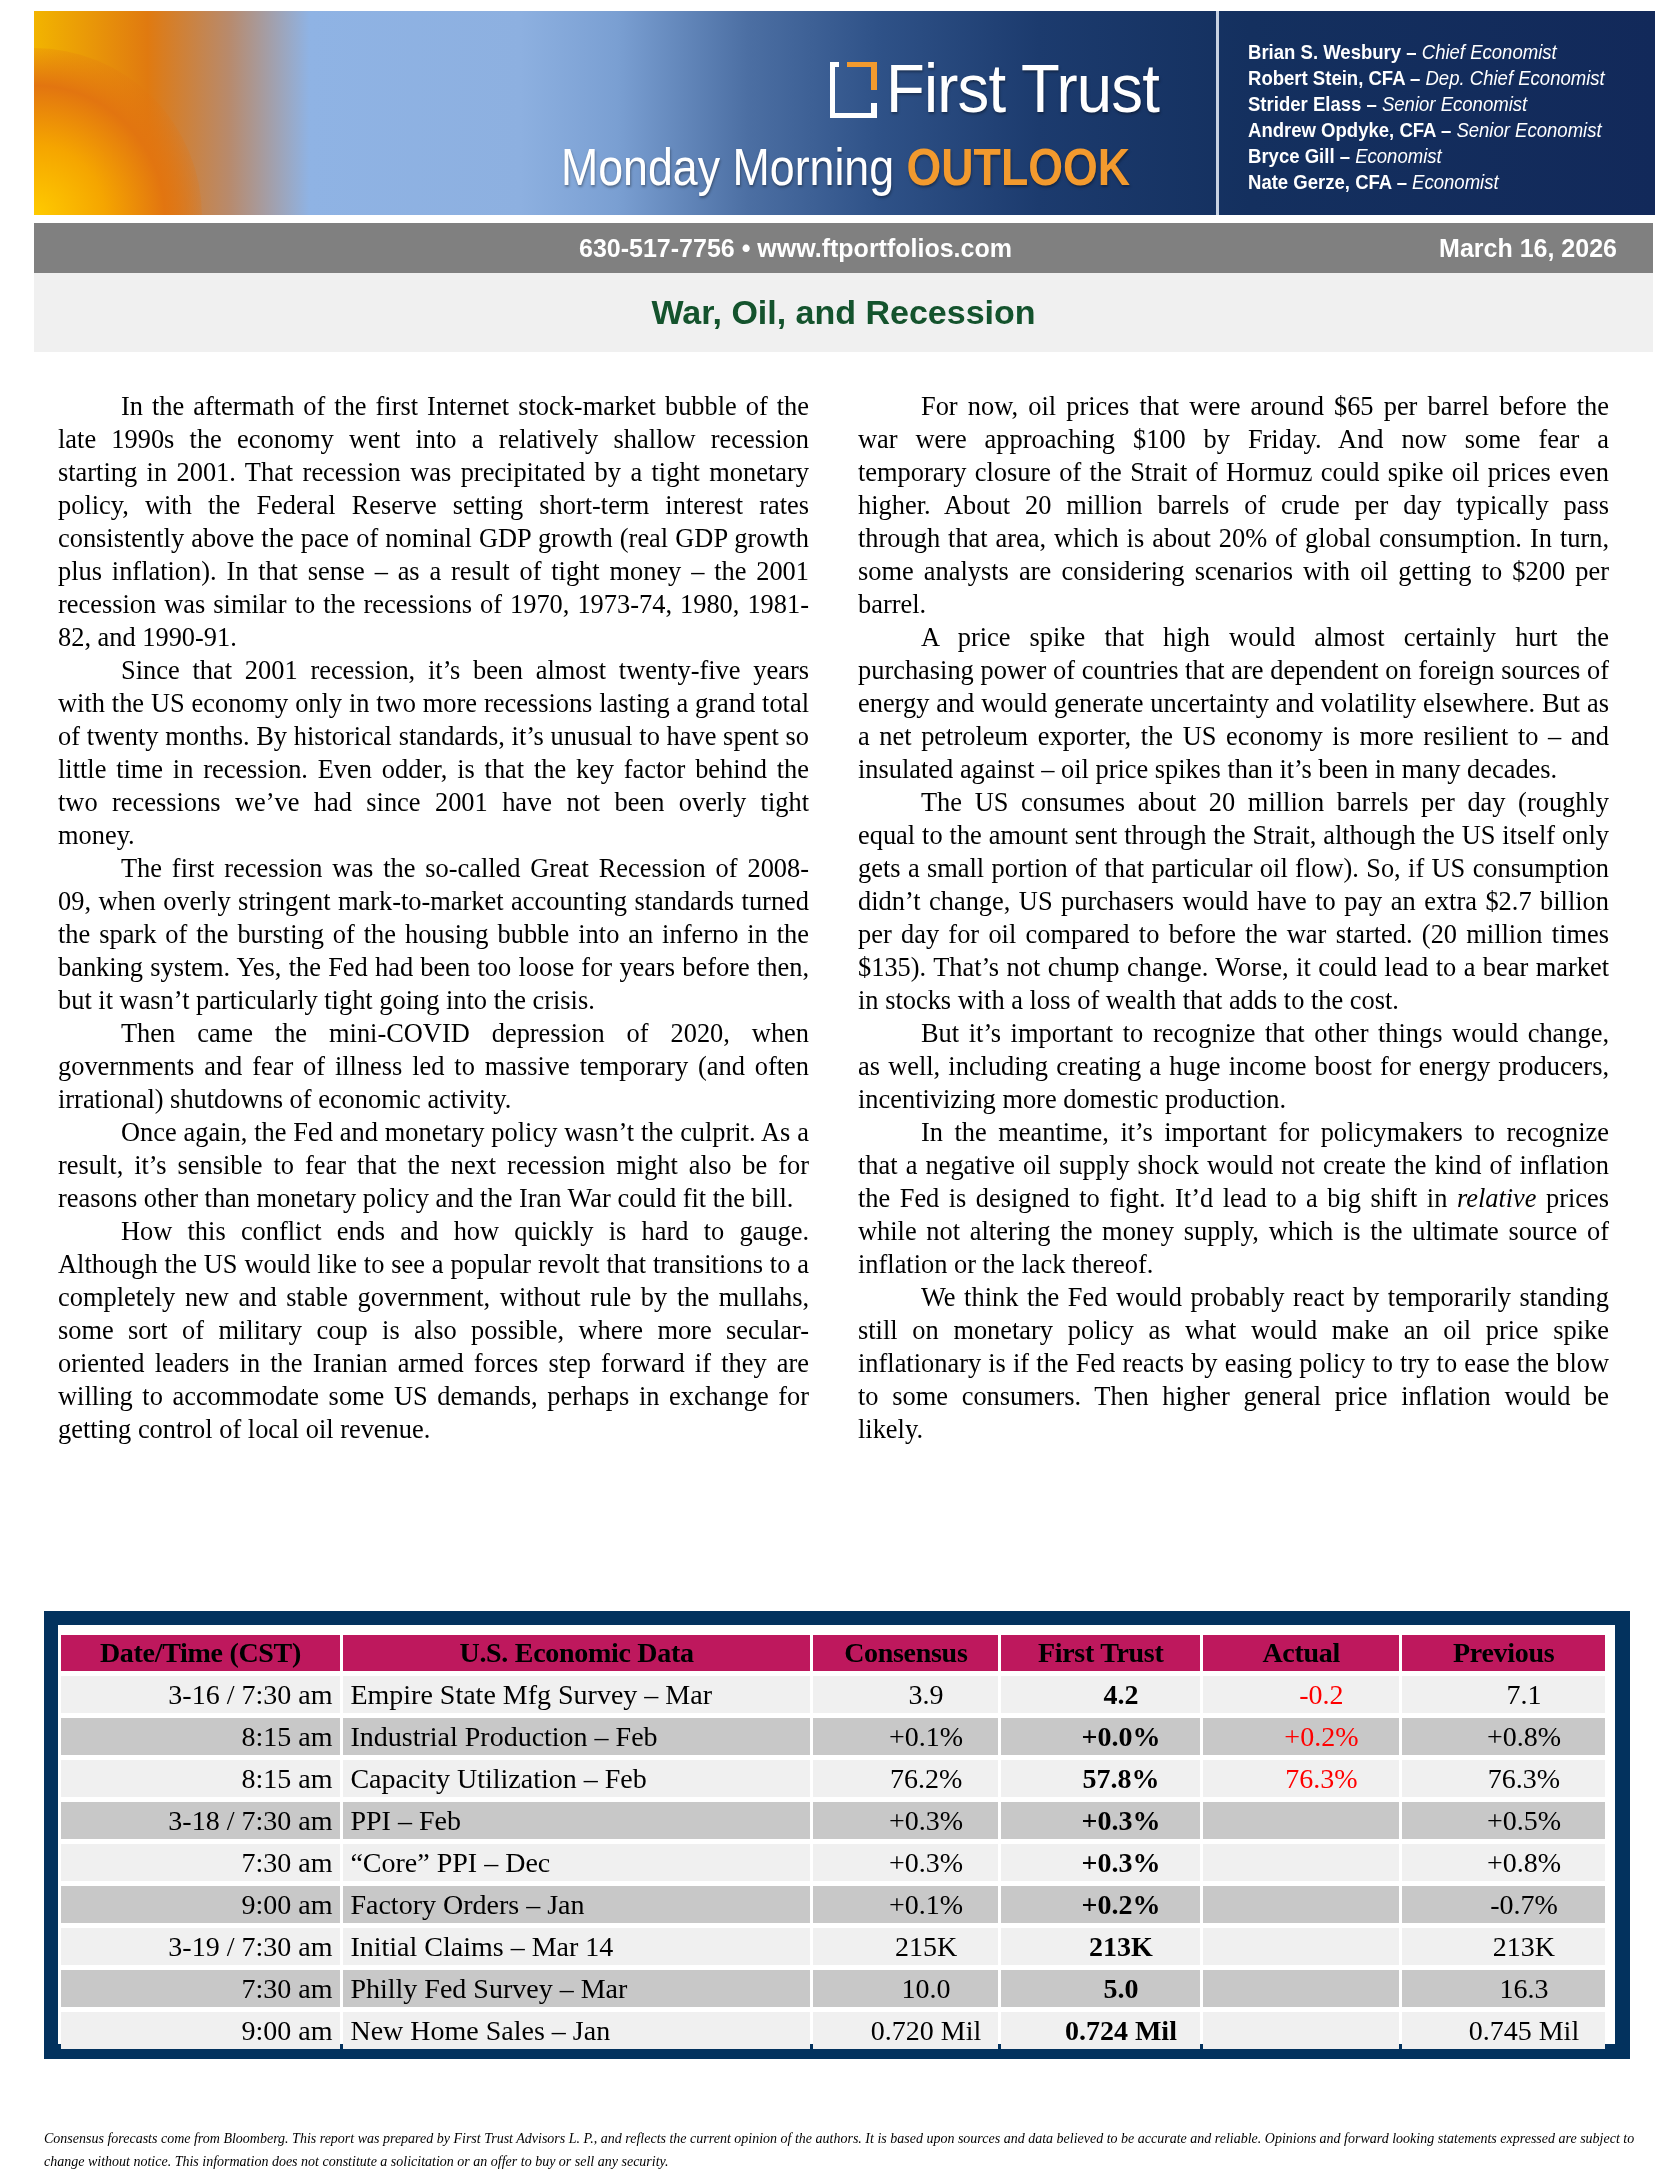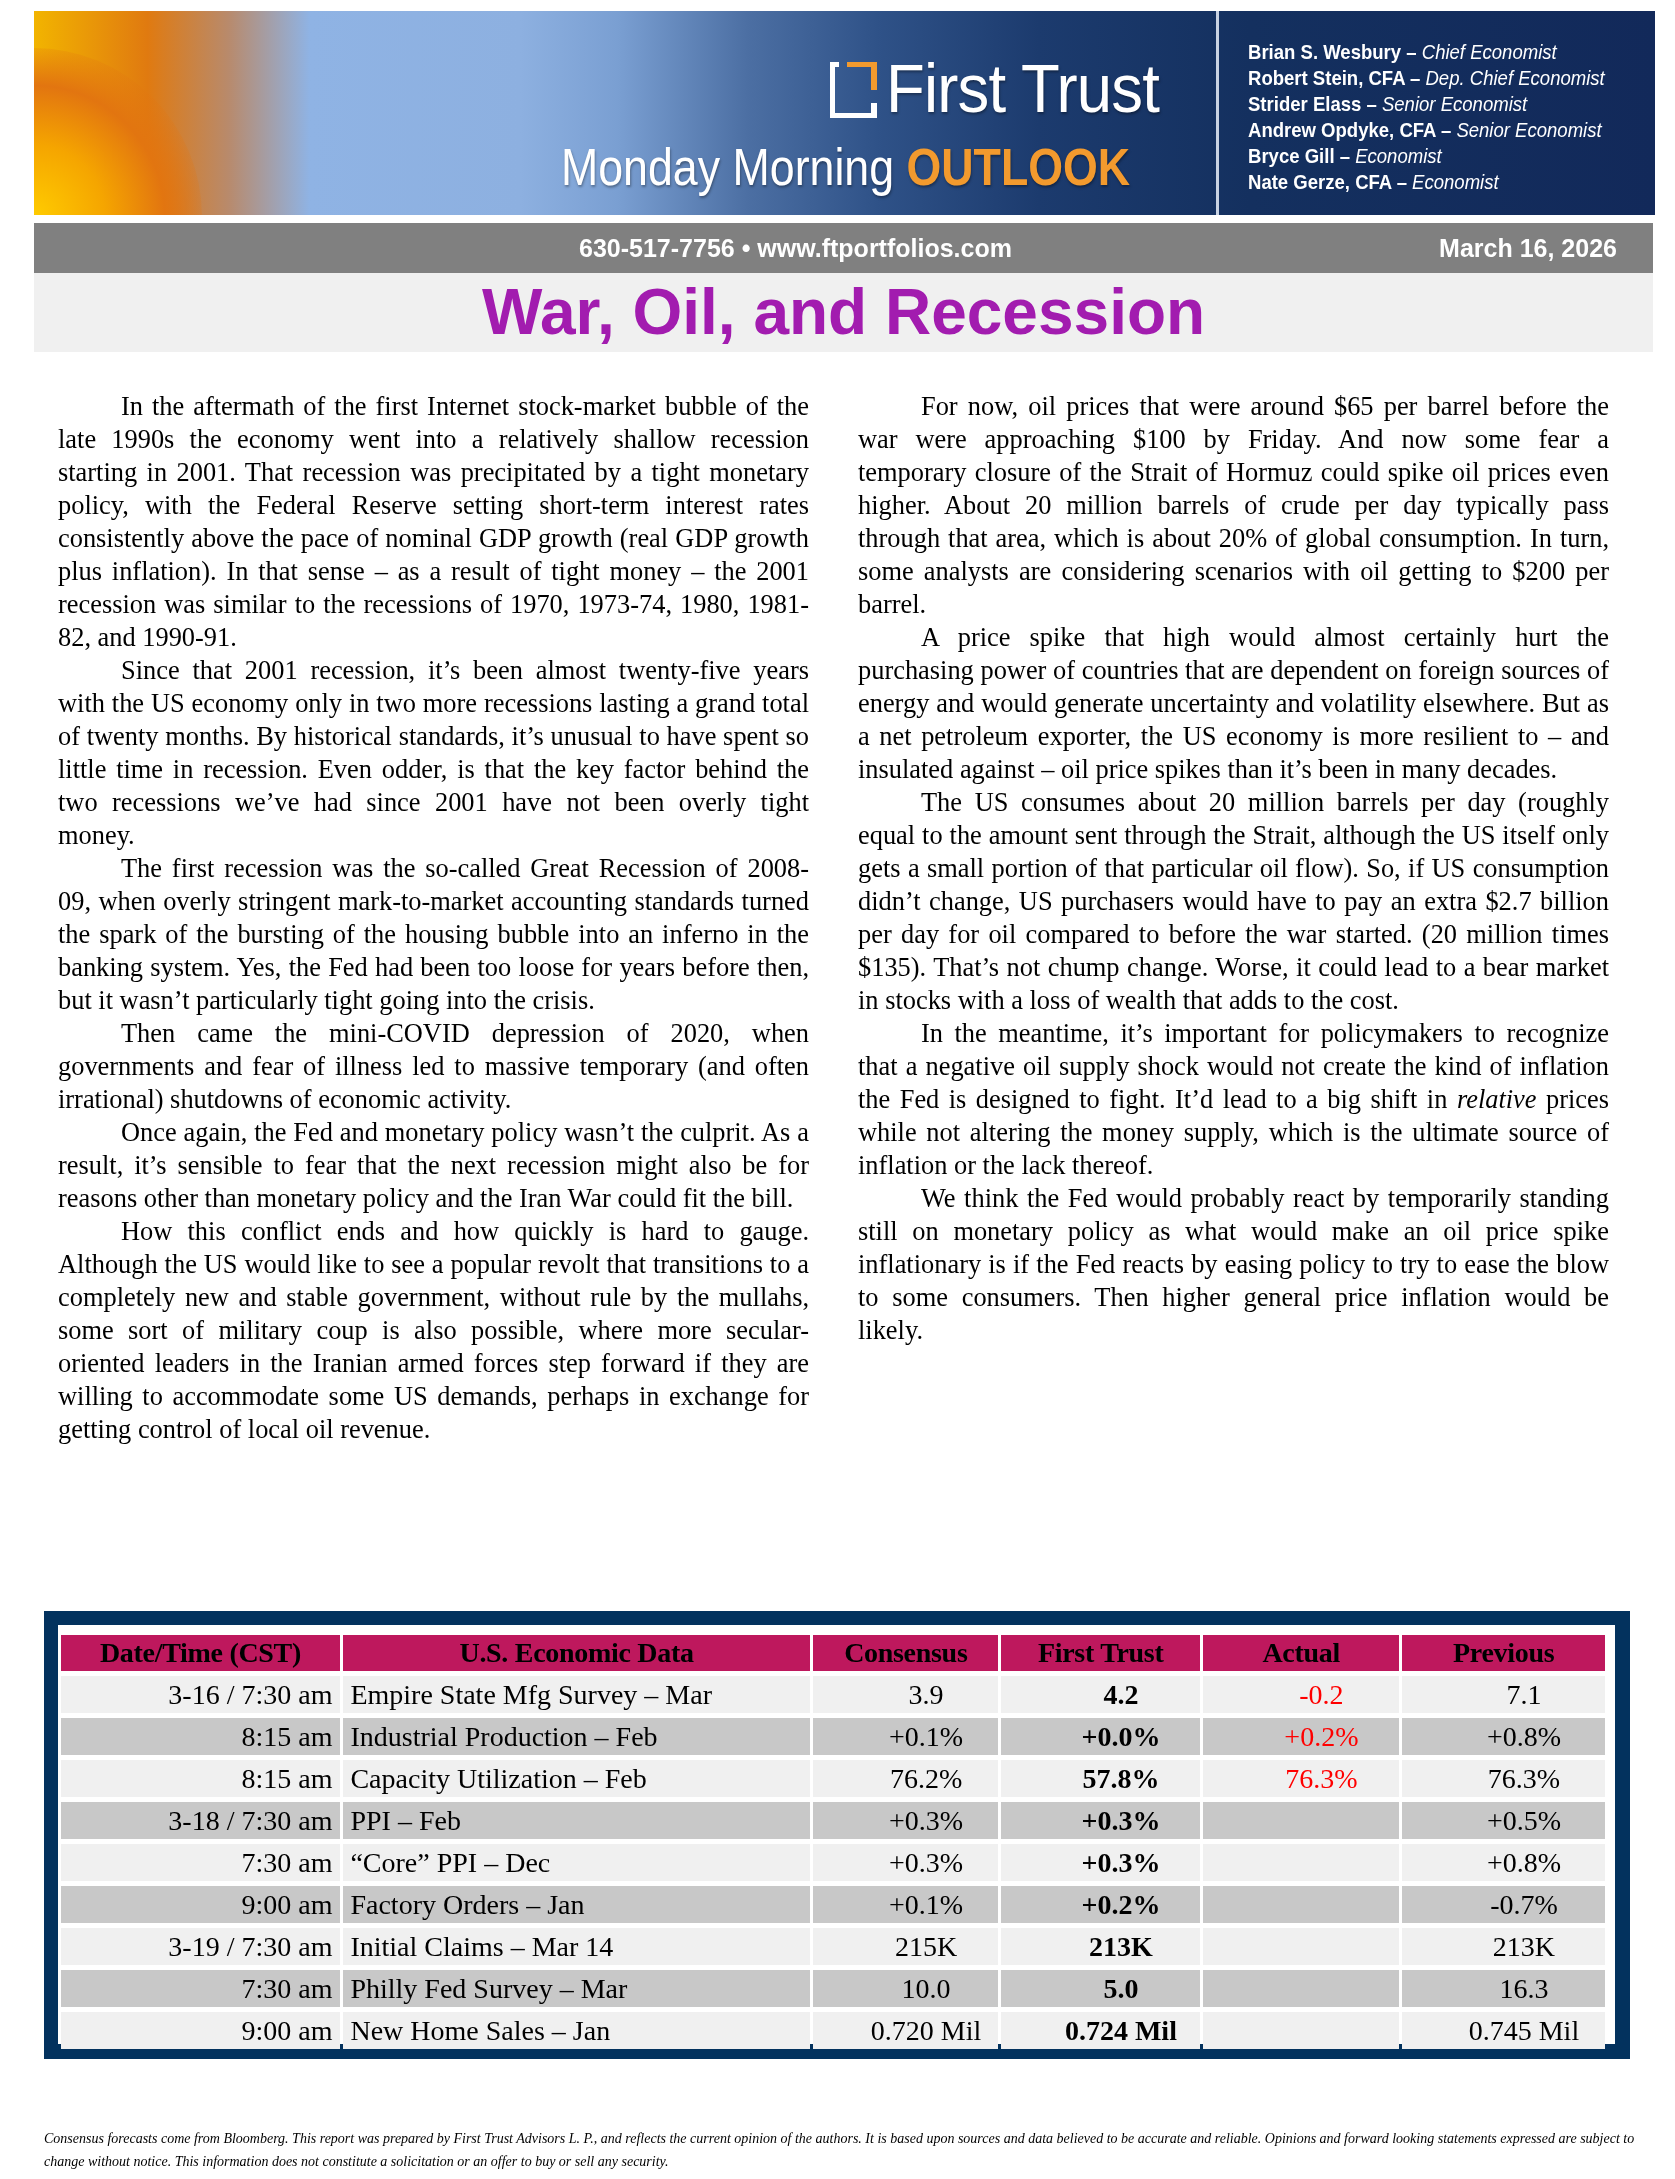--- a/index.html
+++ b/index.html
@@ -56,21 +56,21 @@
   }
   .contact-center { position: absolute; left: 545px; top: 11.2px; white-space: nowrap; }
   .contact-date { position: absolute; right: 36px; top: 11.2px; white-space: nowrap; }
 
   
   .title-bar {
     position: absolute; left: 34px; top: 273px; width: 1619px; height: 79px; background: #f0f0f0;
     text-align: center;
   }
   .title-bar h1 {
-    font-family: "Liberation Sans", sans-serif; font-weight: bold; color: #a21caf; font-size: 64px;
+    font-family: "Liberation Sans", sans-serif; font-weight: bold; color: #14532d; font-size: 34px;
     line-height: 79px;
   }
 
   
   .col {
     position: absolute; top: 390px; width: 751px; font-size: 26.4px; line-height: 33px;
     text-align: justify;
   }
   .col-left { left: 58px; }
   .col-right { left: 858px; }
@@ -143,20 +143,21 @@
   <p>The first recession was the so-called Great Recession of 2008-09, when overly stringent mark-to-market accounting standards turned the spark of the bursting of the housing bubble into an inferno in the banking system.  Yes, the Fed had been too loose for years before then, but it wasn’t particularly tight going into the crisis.</p>
   <p>Then came the mini-COVID depression of 2020, when governments and fear of illness led to massive temporary (and often irrational) shutdowns of economic activity.</p>
   <p>Once again, the Fed and monetary policy wasn’t the culprit.  As a result, it’s sensible to fear that the next recession might also be for reasons other than monetary policy and the Iran War could fit the bill.</p>
   <p>How this conflict ends and how quickly is hard to gauge.  Although the US would like to see a popular revolt that transitions to a completely new and stable government, without rule by the mullahs, some sort of military coup is also possible, where more secular-oriented leaders in the Iranian armed forces step forward if they are willing to accommodate some US demands, perhaps in exchange for getting control of local oil revenue.</p>
 </div>
 
 <div class="col col-right">
   <p>For now, oil prices that were around $65 per barrel before the war were approaching $100 by Friday.  And now some fear a temporary closure of the Strait of Hormuz could spike oil prices even higher.  About 20 million barrels of crude per day typically pass through that area, which is about 20% of global consumption.  In turn, some analysts are considering scenarios with oil getting to $200 per barrel.</p>
   <p>A price spike that high would almost certainly hurt the purchasing power of countries that are dependent on foreign sources of energy and would generate uncertainty and volatility elsewhere.  But as a net petroleum exporter, the US economy is more resilient to – and insulated against – oil price spikes than it’s been in many decades.</p>
   <p>The US consumes about 20 million barrels per day (roughly equal to the amount sent through the Strait, although the US itself only gets a small portion of that particular oil flow).  So, if US consumption didn’t change, US purchasers would have to pay an extra $2.7 billion per day for oil compared to before the war started.  (20 million times $135). That’s not chump change.  Worse, it could lead to a bear market in stocks with a loss of wealth that adds to the cost.</p>
+  <p>But it’s important to recognize that other things would change, as well, including creating a huge income boost for energy producers, incentivizing more domestic production.</p>
   <p><span>In the meantime, it’s important for policymakers to recognize that a negative oil supply shock would not create the kind of inflation the Fed is designed to fight.  It’d lead to a big shift in </span><span class="u-it">relative</span><span> prices while not altering the money supply, which is the ultimate source of inflation or the lack thereof.</span></p>
   <p>We think the Fed would probably react by temporarily standing still on monetary policy as what would make an oil price spike inflationary is if the Fed reacts by easing policy to try to ease the blow to some consumers.  Then higher general price inflation would be likely.</p>
 </div>
 
 <div class="table-frame-box"></div>
 <table class="cal">
   <colgroup>
     <col style="width:274px">
       <col style="width:459px">
       <col style="width:182px">

